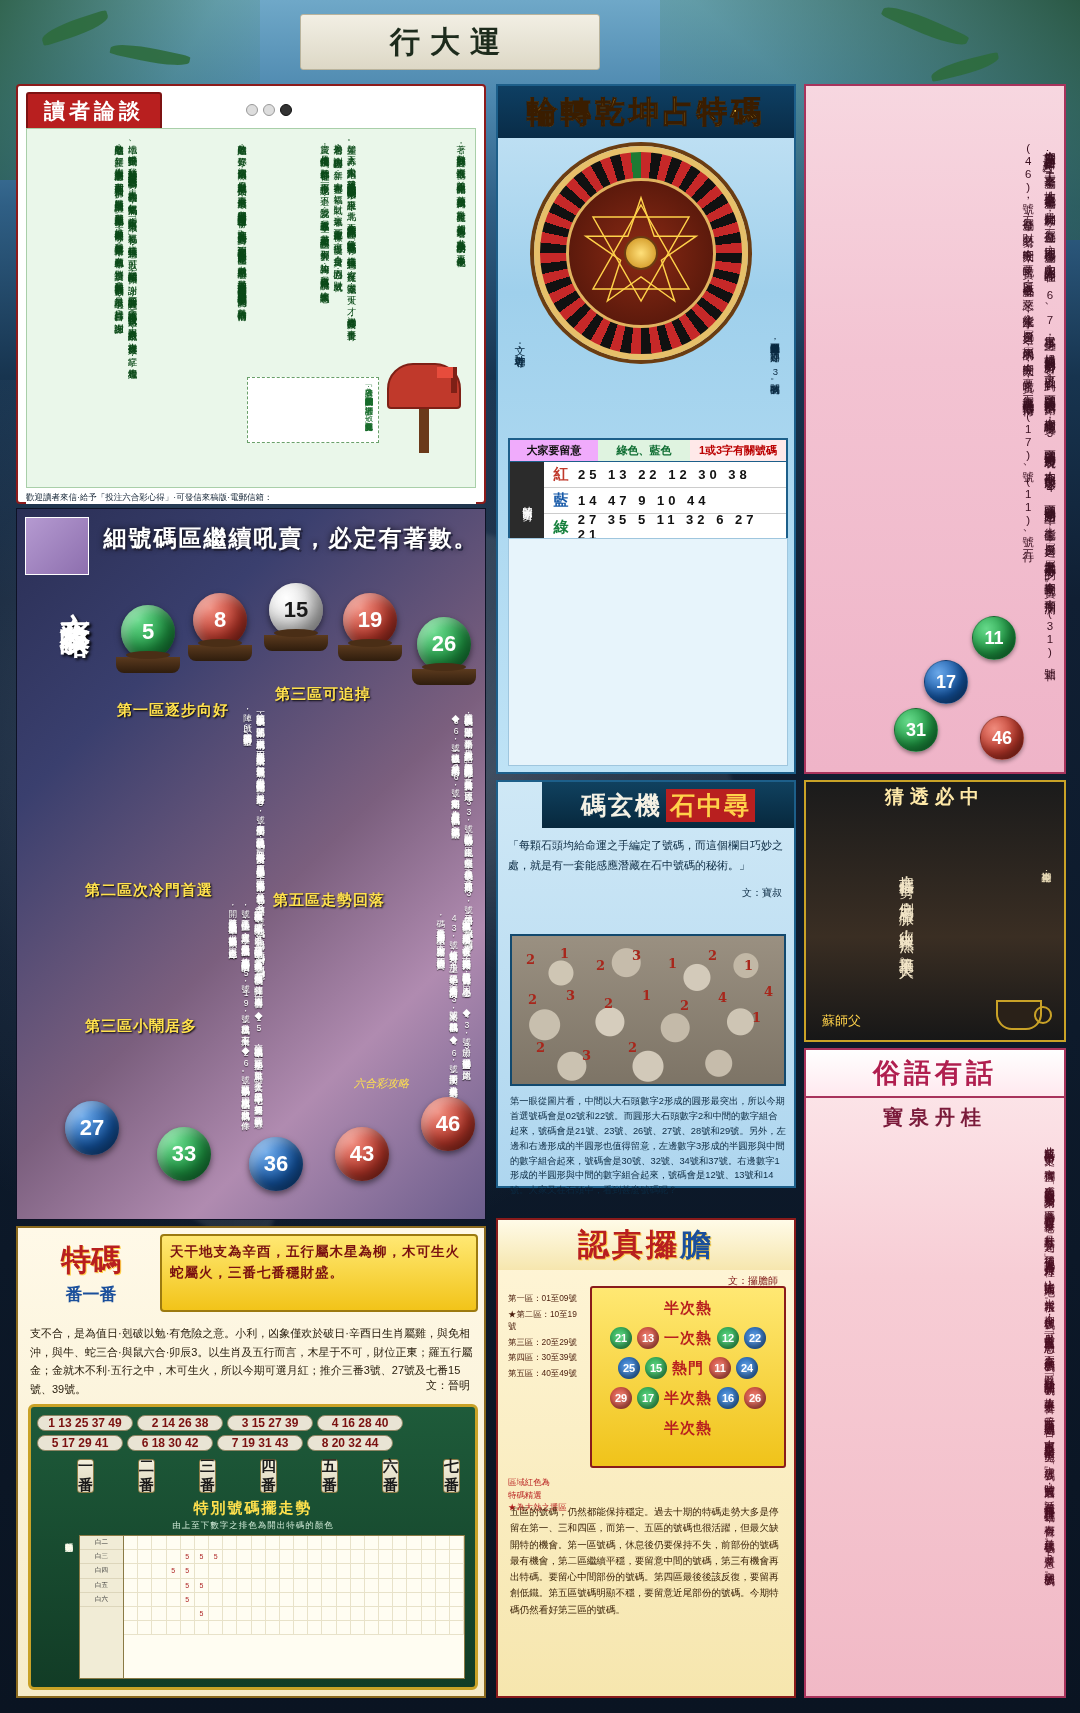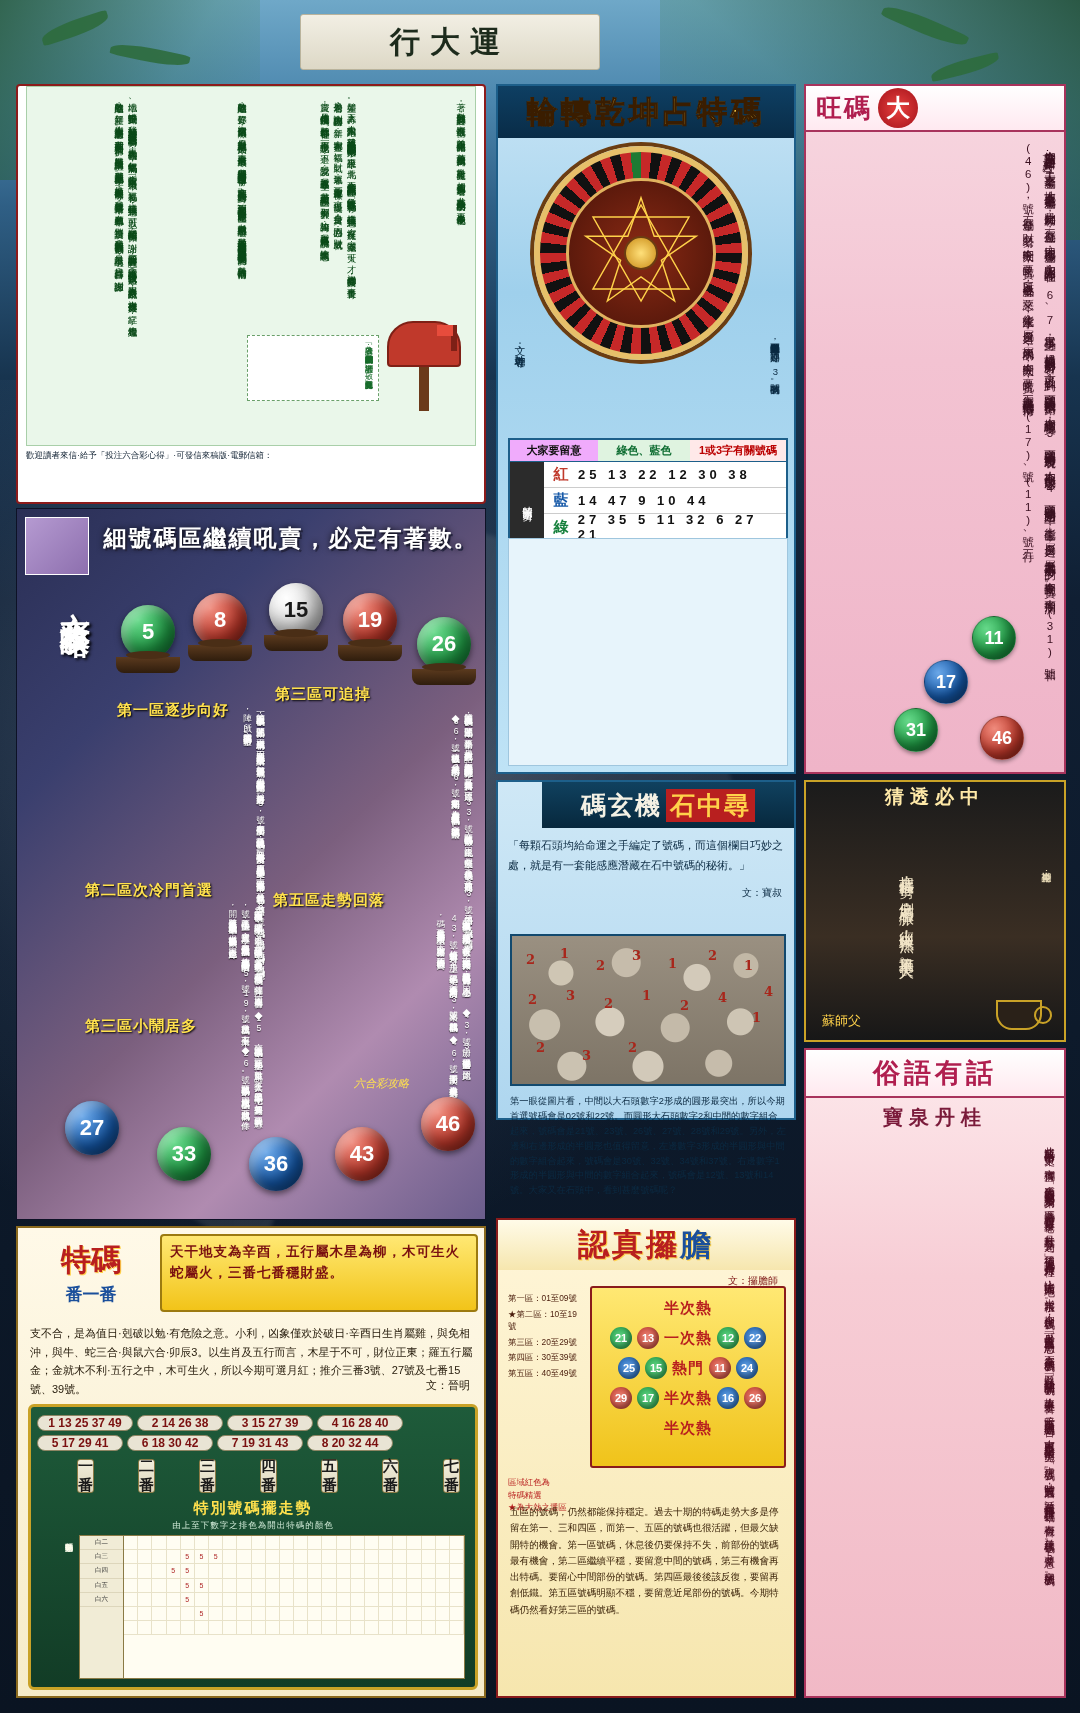--- a/index.html
+++ b/index.html
@@ -285,21 +285,21 @@
   .board .cap small{display:block;color:#cfe9d6;font-size:8.5px;font-weight:normal;margin-top:2px;letter-spacing:1px;}
   .grid-wrap{position:absolute;left:48px;top:128px;right:10px;bottom:8px;background:#fffdf2;border:1px solid #8a7a45;display:flex;}
   .grid-left{width:44px;background:#f1ecd6;border-right:1px solid #8a7a45;font-size:6.5px;color:#333;}
   .grid-left div{height:14.2px;border-bottom:1px solid #ddd6bb;display:flex;align-items:center;justify-content:center;}
   .grid-main{flex:1;display:grid;grid-template-columns:repeat(24,1fr);grid-auto-rows:14.2px;}
   .grid-main i{border-right:1px solid #e8e2c9;border-bottom:1px solid #e8e2c9;font-size:7px;display:flex;align-items:center;justify-content:center;color:#b02a2a;font-style:normal;}
   .board .vlabel{position:absolute;left:8px;top:130px;width:34px;font-size:8px;color:#ffe;writing-mode:vertical-rl;text-orientation:upright;line-height:1.3;}
 
   
   #stone{
-    left:496px; top:780px; width:300px; height:340px;
+    left:496px; top:780px; width:300px; height:408px;
     background:linear-gradient(180deg,#cfe8f6,#aed6ef);border:2px solid #1d5f8a;padding-left:44px;
   }
   #stone .title{height:46px;display:flex;align-items:center;justify-content:center;background:linear-gradient(180deg,#10415f,#07283d);}
   #stone .title .a{font-family:"DejaVu Serif",serif;font-size:25px;font-weight:bold;color:#f4f1e4;letter-spacing:2px;}
   #stone .title .b{font-family:"DejaVu Serif",serif;font-size:25px;font-weight:bold;color:#ffd24a;letter-spacing:2px;background:#b81f1f;padding:0 4px;margin-left:4px;}
   #stone .quote{
     position:absolute;left:10px;top:54px;width:280px;height:92px;
     font-size:11px;line-height:1.8;color:#0b2a42;
   }
   #stone .byline{position:absolute;right:12px;top:104px;font-size:10px;color:#0b2a42;}
@@ -406,20 +406,24 @@
   <div class="leaf" style="left:40px;top:20px;width:70px;height:16px;transform:rotate(-18deg)"></div>
   <div class="leaf" style="left:110px;top:48px;width:80px;height:14px;transform:rotate(12deg)"></div>
   <div class="leaf" style="left:880px;top:18px;width:90px;height:16px;transform:rotate(24deg)"></div>
   <div class="leaf" style="left:930px;top:60px;width:70px;height:14px;transform:rotate(-14deg)"></div>
 
   <div class="masthead">
     <span>行大運</span>
   </div>
 
   <div class="panel" id="reader">
+    <div class="hdr">
+      <span class="title">讀者論談</span>
+      <span class="dots"><i></i><i></i><i class="on"></i></span>
+    </div>
     <div class="body">
       <div class="col">
         <p>地鐵、轉眼春節又到了，我樂姑始報社所有努力付出的工作人員一起願華的夥勞，「馬去雞馬依舊在，年年福氣滿門氣」，希望大家年年「糧」力不滅，「福」氣長存，橫拉舊時年見想到，若可以，請老總幫忙加一個稱扣，謝謝。順便謝謝曾有的好意，這匯三期一再中特（可是我依然錯過，因為資料太多錯亂），一祝大家身體健康·紅字·境青相繼。</p>
         <p>尊敬的貼繼：新年好，學生有一事想讓朋老師。我在朋友的介紹下加入了一個群，群裡專教貼繼的講壇。我們群主就地是你的學生。結果在群裡期天照呀呀，我發覺得群組稟情，有私總的傳承，特別是喜說，我發覺我很喜歡我們群顧，只是不敢說啦，只好請你告白·謝謝啦師。</p>
       </div>
       <div class="col">
         <p>尊敬的貼繼；你好要、初次來信寫屬冒險，但是我對老總卻早熟已久，再不來信實屬不敢，老總每期兩三節討論每周怎會可選非字字得，文字功底非凡直顯贈人之響對。說到您會想起在澳洲的一位文筆大師金庸老先生，老總對您感很怎麼？我提最本期的文學該敘與金老那些作品一部又使小說財圖頁雄繼改編成電視劇大江南北。其對人物的描寫恰。</p>
       </div>
       <div class="col">
         <p>譬如生。入木三分、令人拍案叫絕。雖然過了很多年仍然難忘記其中的幾個人物來形。再說來年，北馬·不如老總有無萬析語此部作品，您又比較喜歡或「福」氣長存·橫拉舊時年見想到·深夜打魔·灑墨克頭·大可，才，祝老總身體安康，事業長青。</p>
@@ -484,24 +488,20 @@
             <div class="nm">綠</div>
             <div class="nums">27 35 5 11 32 6 27 21</div>
           </div>
         </div>
       </div>
     </div>
     <div class="roul-blank"></div>
   </div>
 
   <div class="panel" id="wang">
-    <div class="bar">
-      <div class="t1">旺碼</div>
-      <div class="t2">大</div>
-    </div>
     <div class="txt">今期攞球三是辛酉日，天干之辛屬金，地支之酉也是屬金，是比例和好，五行屬金，一地支同樣屬金，加上開彩降臨在1、6、7字尾碼身上，根據前幾期的形勢分析，可以了解到1字頭號碼開始低依然不錯，今期繼續吼賣，3字頭號碼開始有所表現，今期也不能放鬆，4字頭號碼狀態開始回土，土能生金，屬金之日，屬土之碼乃必不可少的。今期要吼賣。今期預測：(31)號和(46)號，五行屬金，財之勢，今期大旺，要吼賣，所以三金成叠，惡來，金能生水，屬金之日，屬水的現，今期大旺，要吼賣，五行屬水碼表現值得期待，(17)號、(11)號、五行</div>
     <div class="byline">文：馬六合</div>
     <div class="ball-cluster">
       <div class="b-ball" style="left:84px;top:0;background:radial-gradient(circle at 32% 28%,#66d98a,#1f9a44 60%,#0e6a2c)">11</div>
       <div class="b-ball" style="left:36px;top:44px;background:radial-gradient(circle at 32% 28%,#6aa7e8,#1558a8 60%,#0c3a73)">17</div>
       <div class="b-ball" style="left:6px;top:92px;background:radial-gradient(circle at 32% 28%,#66d98a,#1f9a44 60%,#0e6a2c)">31</div>
       <div class="b-ball" style="left:92px;top:100px;background:radial-gradient(circle at 32% 28%,#ef8b7d,#c0392b 60%,#7c1d12)">46</div>
     </div>
   </div>
 

